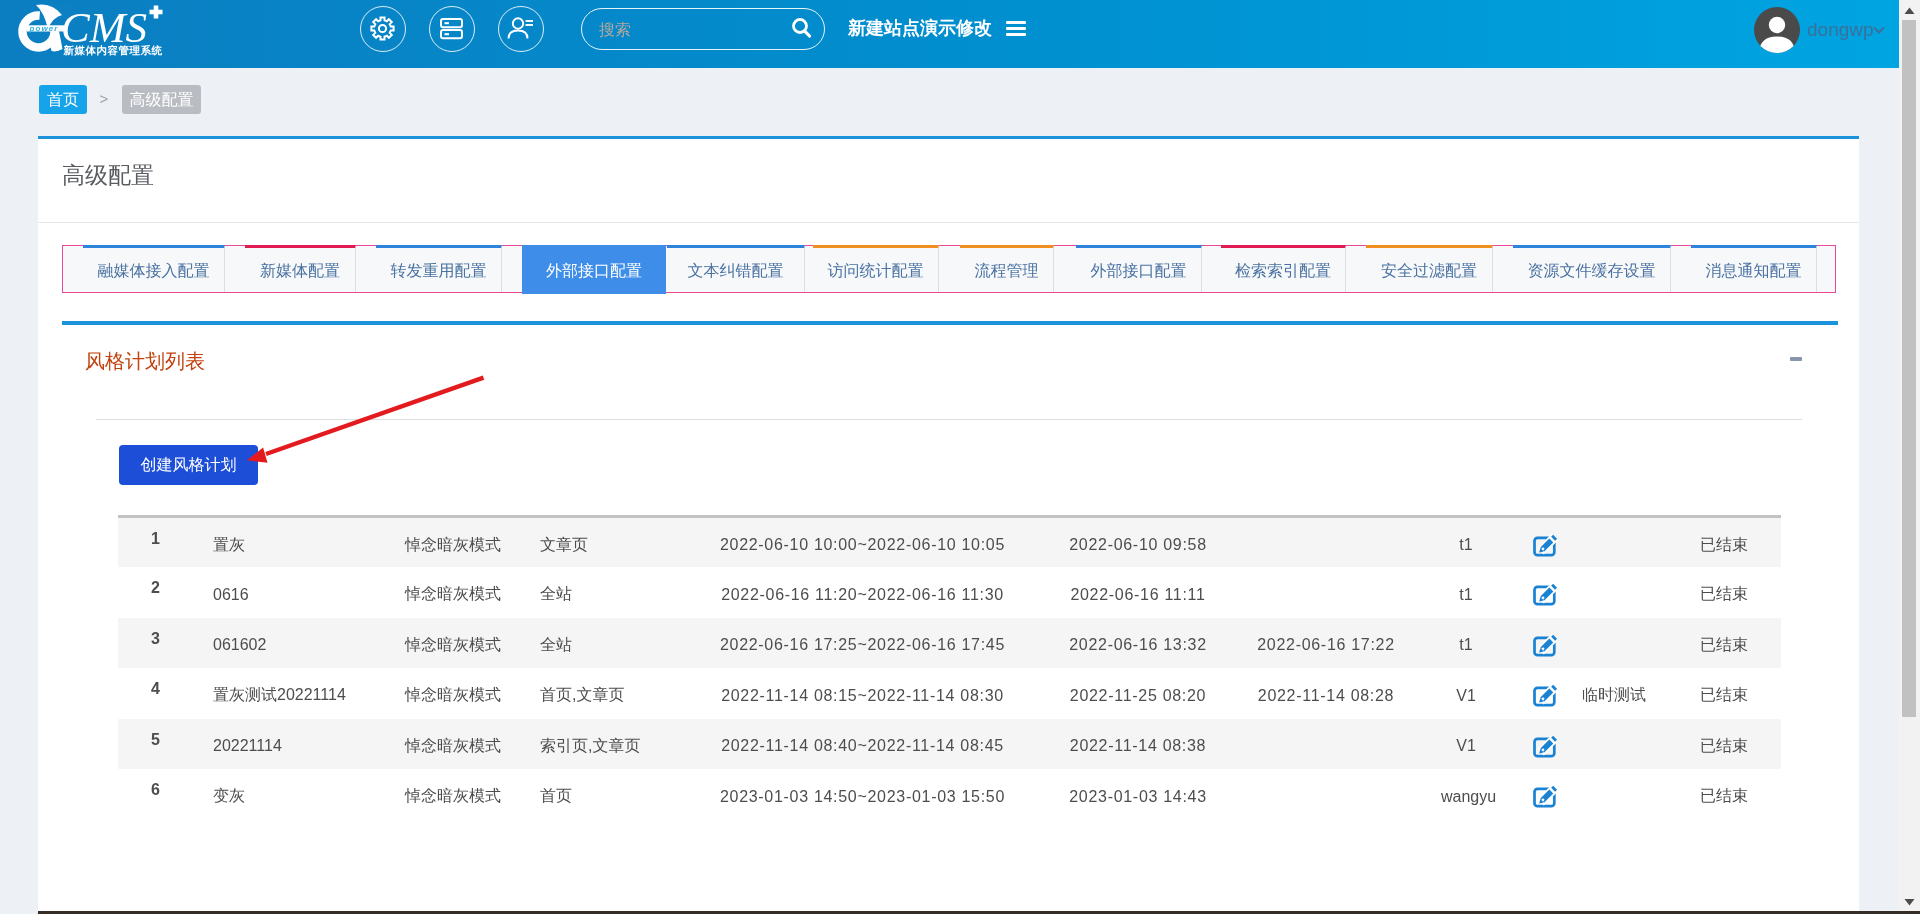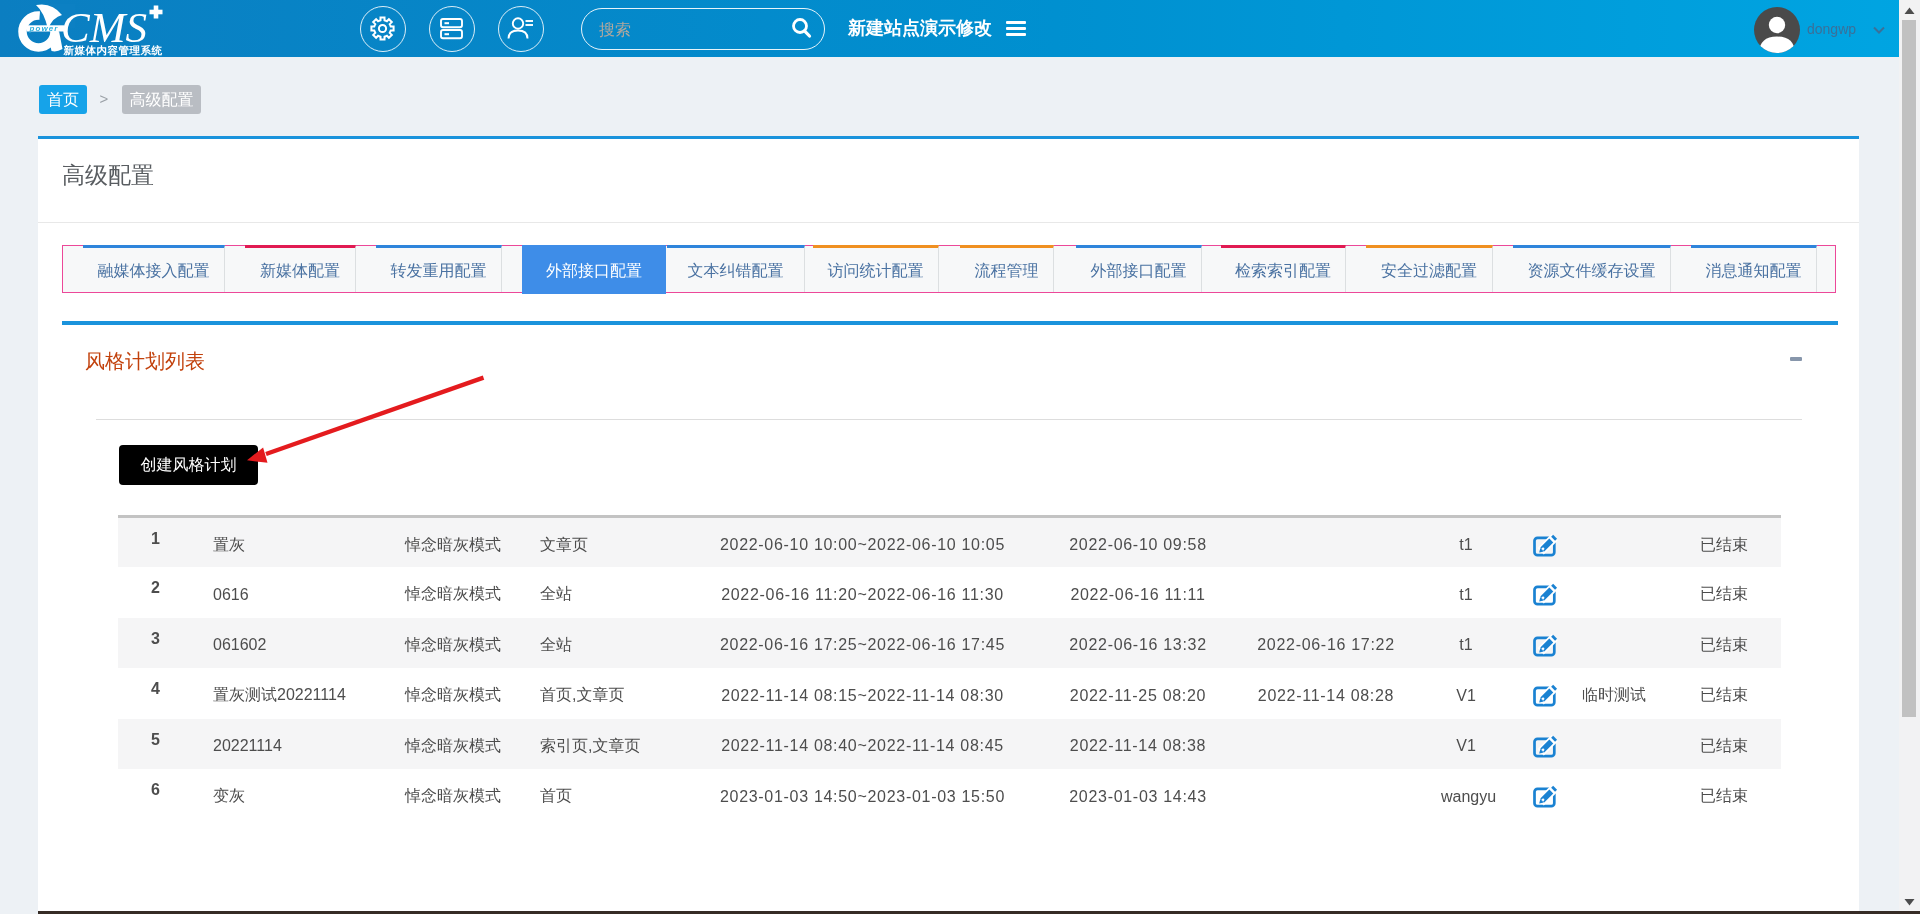--- a/index.html
+++ b/index.html
@@ -1,31 +1,31 @@
 <!DOCTYPE html>
 <html lang="zh"><head>
 <meta charset="utf-8">
 <title>高级配置</title>
 <style>
 * { margin:0; padding:0; box-sizing:border-box; }
 html,body { width:1920px; height:914px; overflow:hidden; }
 body { font-family:"Liberation Sans", sans-serif; background:#edf1f5; position:relative; }
 
 
-#hdr { position:absolute; left:0; top:0; width:1920px; height:57px;
+#hdr { position:absolute; left:0; top:0; width:1920px; height:68px;
   background:linear-gradient(90deg,#0b7ec1 0%,#0090d0 55%,#00a5e2 100%); }
 #logo { position:absolute; left:17px; top:4px; width:170px; height:52px; }
 .hicon { position:absolute; top:6px; width:46px; height:46px; border:1.5px solid rgba(255,255,255,.85); border-radius:50%; }
 #srch { position:absolute; left:581px; top:8px; width:244px; height:42px; border:1.5px solid rgba(255,255,255,.9); border-radius:21px; }
 #srch .ph { position:absolute; left:17px; top:11px; font-size:16px; color:#b3a89d; }
 #sitename { position:absolute; left:848px; top:0; height:57px; line-height:57px; color:#fff; font-size:18px; font-weight:bold; }
 #burger { position:absolute; left:1006px; top:21px; width:20px; height:15px; }
 #burger div { height:3px; background:#fff; margin-bottom:3px; border-radius:1px; }
 #avatar { position:absolute; left:1754px; top:7px; width:46px; height:46px; border-radius:50%; background:#4a4a4a; overflow:hidden; }
-#uname { position:absolute; left:1807px; top:0; height:57px; line-height:59px; font-size:14px; color:#3a7099; }
+#uname { position:absolute; left:1807px; top:0; height:57px; line-height:59px; font-size:19px; color:#3a7099; }
 
 
 .crumb { position:absolute; top:85px; height:29px; line-height:30px; border-radius:3px; color:#fff; font-size:16px; text-align:center; }
 #bc1 { left:39px; width:48px; background:#16a3e9; }
 #bcsep { position:absolute; left:97px; top:85px; width:14px; height:29px; line-height:28px; color:#9aa0a6; font-size:15px; text-align:center; }
 #bc2 { left:122px; width:79px; background:#b9bdc3; }
 
 
 #panel { position:absolute; left:38px; top:136px; width:1821px; height:775px; background:#fff; border-top:3px solid #1a93dc; }
 #h1 { position:absolute; left:24px; top:21px; font-size:23px; color:#595d61; }
@@ -37,21 +37,21 @@
   font-size:16px; color:#4a72a2; text-align:center; line-height:46px; white-space:nowrap; }
 .tab.bb { border-top:3px solid #2e84db; }
 .tab.br { border-top:3px solid #e11a52; }
 .tab.bo { border-top:3px solid #f09021; }
 .tab.act { background:#3e8de8; color:#fff; border-top:3px solid #3e8de8; height:49px; border-right:none; }
 
 #bluebar { position:absolute; left:24px; top:182px; width:1776px; height:4px; background:#1a93dc; }
 #sect { position:absolute; left:47px; top:209px; font-size:20px; color:#c2410c; }
 #minus { position:absolute; left:1752px; top:218px; width:12px; height:4px; background:#8796ab; border-radius:1px; }
 #div2 { position:absolute; left:58px; top:280px; width:1706px; height:1px; background:#dddddd; }
-#btnCreate { position:absolute; left:81px; top:306px; width:139px; height:40px; background:#000000; border-radius:4px;
+#btnCreate { position:absolute; left:81px; top:306px; width:139px; height:40px; background:#1d4ed8; border-radius:4px;
   color:#fff; font-size:16px; text-align:center; line-height:40px; }
 
 
 #tbl { position:absolute; left:80px; top:376px; width:1663px; border-collapse:collapse; table-layout:fixed;
   border-top:3px solid #c3c3c3; font-size:16px; color:#4d4d4d; }
 #tbl th { height:43px; padding-top:7px; font-weight:bold; color:#4a4a4a; text-align:left; vertical-align:middle; }
 #tbl td { height:50.5px; padding-top:5px; text-align:left; vertical-align:middle; white-space:nowrap; }
 #tbl tr.g td { background:#f5f5f6; }
 #tbl .ct { text-align:center; }
 #tbl td.dt { letter-spacing:0.7px; }

